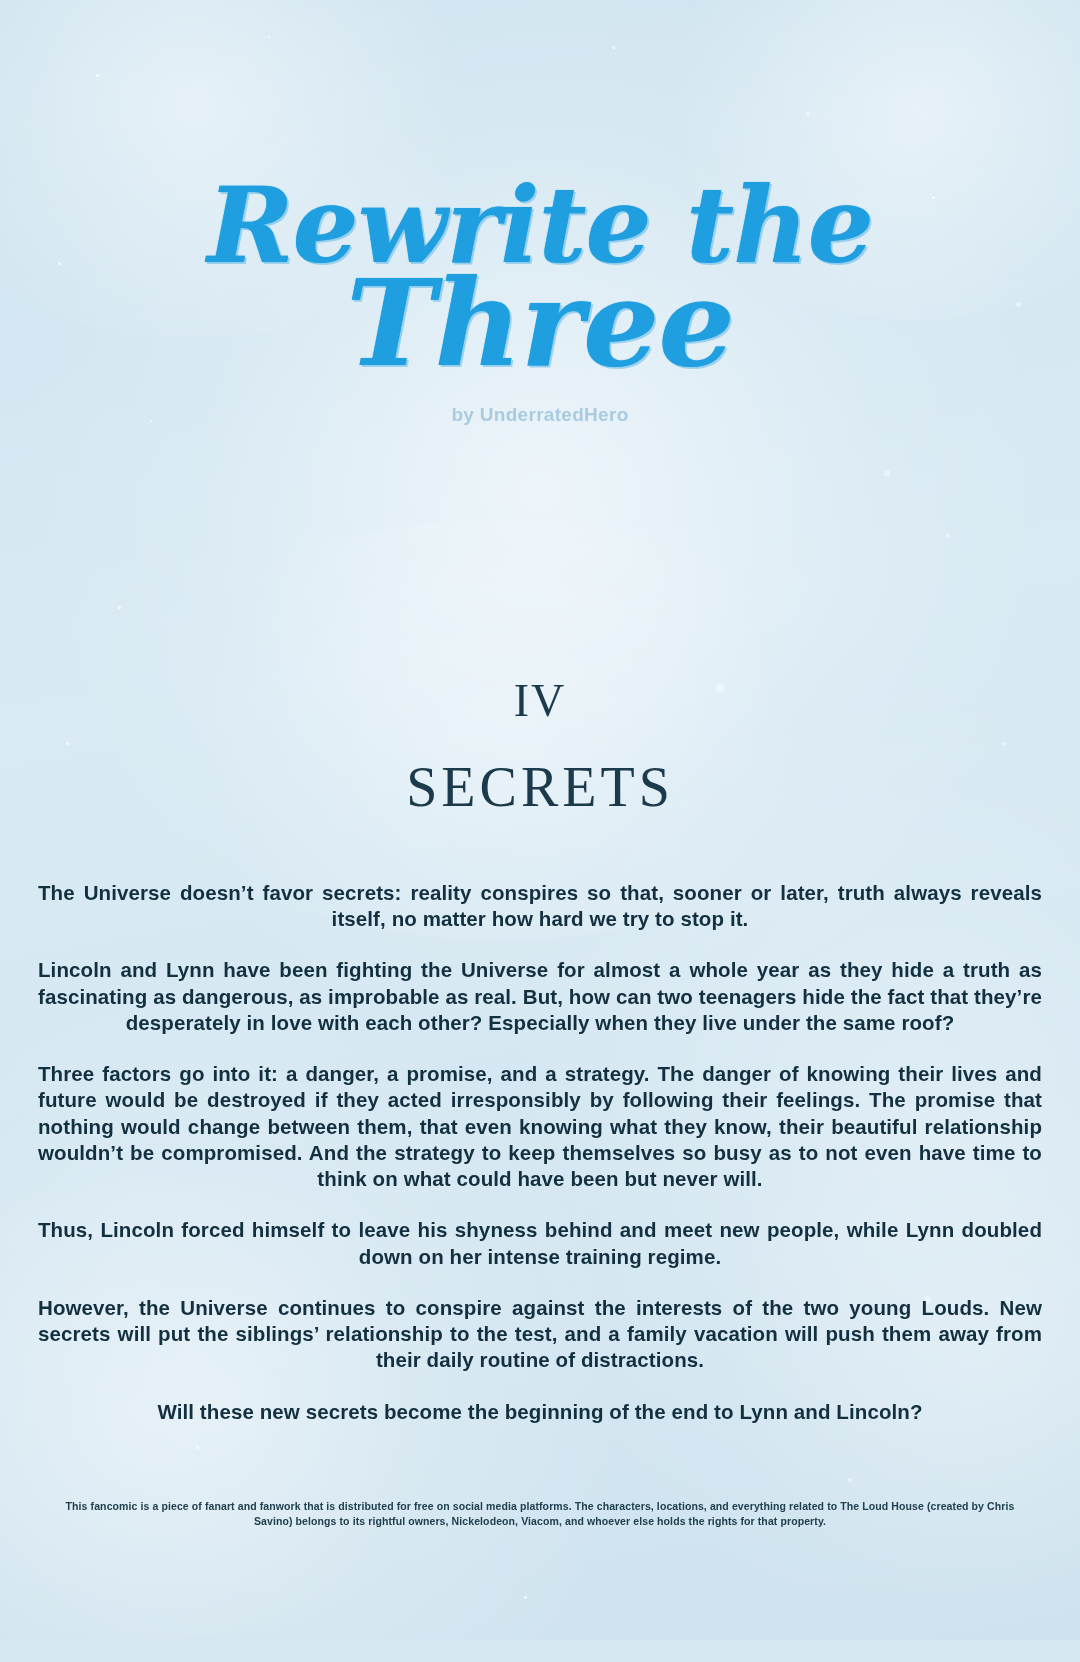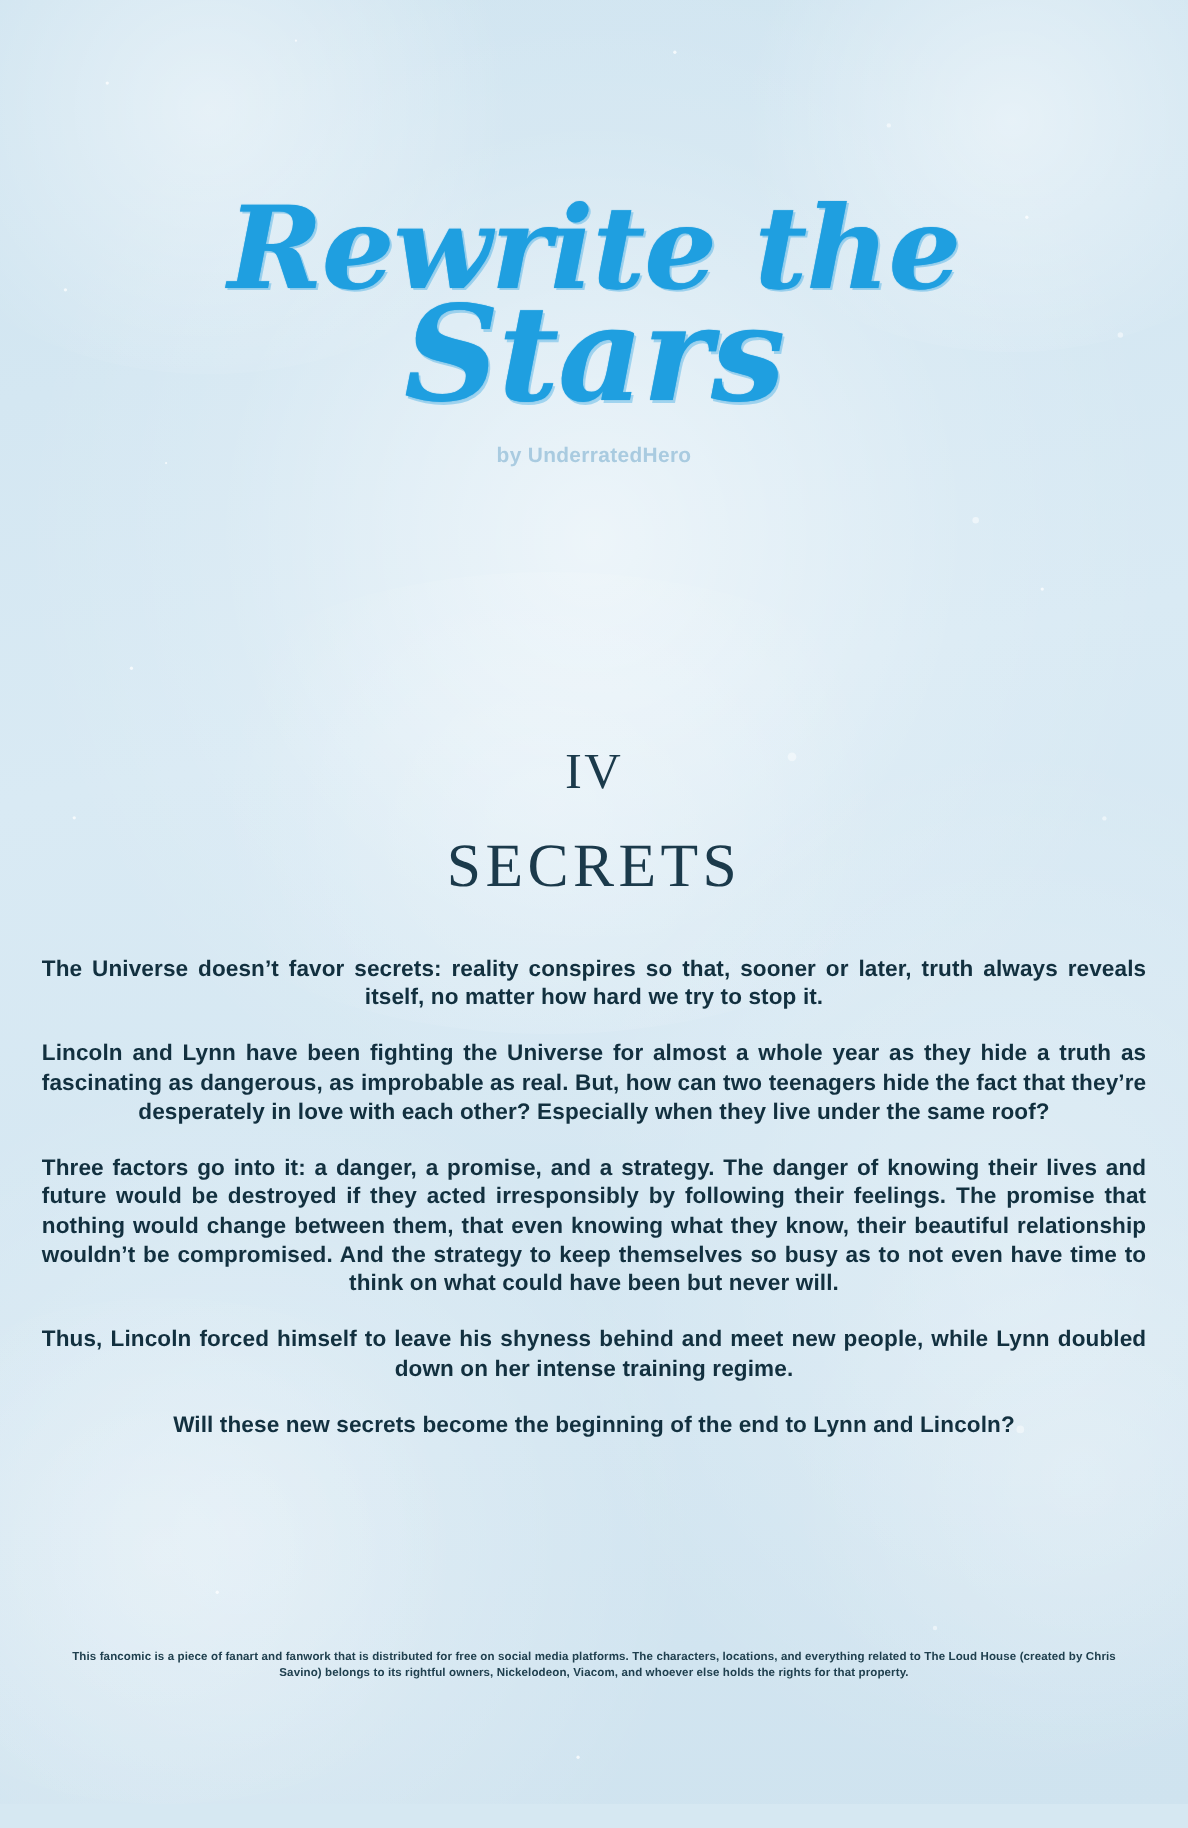--- a/index.html
+++ b/index.html
@@ -108,21 +108,21 @@
     top: 868px;
     color: #12303f;
     font-size: 20.5px;
     font-weight: bold;
     line-height: 1.28;
     text-align: justify;
     text-align-last: center;
     letter-spacing: 0.1px;
   }
   .synopsis p {
-    margin: 0 0 25px 0;
+    margin: 12px 0 25px 0;
   }
   .synopsis p.centered {
     text-align: center;
   }
   .synopsis p:last-child {
     margin-bottom: 0;
   }
 
   
   .disclaimer {
@@ -163,32 +163,33 @@
   <div class="star" style="left:716px; top:684px; width:8px;  height:8px; opacity:.45;"></div>
   <div class="star" style="left:66px;  top:742px; width:3px;  height:3px;"></div>
   <div class="star" style="left:1002px;top:742px; width:4px;  height:4px; opacity:.5;"></div>
   <div class="star" style="left:924px; top:1296px; width:7px; height:7px; opacity:.45;"></div>
   <div class="star" style="left:196px; top:1446px; width:3px; height:3px;"></div>
   <div class="star" style="left:848px; top:1478px; width:4px; height:4px; opacity:.5;"></div>
   <div class="star" style="left:524px; top:1596px; width:3px; height:3px;"></div>
 
   <div class="logo-wrap">
     <div class="logo-line logo-line-1">Rewrite the</div>
-    <div class="logo-line logo-line-2">Stars</div>
+    <div class="logo-line logo-line-2">Three</div>
     <div class="byline">by UnderratedHero</div>
   </div>
 
   <div class="chapter">
     <div class="chapter-number">IV</div>
     <div class="chapter-title">SECRETS</div>
   </div>
 
   <div class="synopsis">
     <p>The Universe doesn’t favor secrets: reality conspires so that, sooner or later, truth always reveals itself, no matter how hard we try to stop it.</p>
     <p>Lincoln and Lynn have been fighting the Universe for almost a whole year as they hide a truth as fascinating as dangerous, as improbable as real. But, how can two teenagers hide the fact that they’re desperately in love with each other? Especially when they live under the same roof?</p>
     <p>Three factors go into it: a danger, a promise, and a strategy. The danger of knowing their lives and future would be destroyed if they acted irresponsibly by following their feelings. The promise that nothing would change between them, that even knowing what they know, their beautiful relationship wouldn’t be compromised. And the strategy to keep themselves so busy as to not even have time to think on what could have been but never will.</p>
     <p>Thus, Lincoln forced himself to leave his shyness behind and meet new people, while Lynn doubled down on her intense training regime.</p>
+    <p>However, the Universe continues to conspire against the interests of the two young Louds. New secrets will put the siblings’ relationship to the test, and a family vacation will push them away from their daily routine of distractions.</p>
     <p class="centered">Will these new secrets become the beginning of the end to Lynn and Lincoln?</p>
   </div>
 
   <div class="disclaimer">This fancomic is a piece of fanart and fanwork that is distributed for free on social media platforms. The characters, locations, and everything related to The Loud House (created by Chris Savino) belongs to its rightful owners, Nickelodeon, Viacom, and whoever else holds the rights for that property.</div>
 
 </div>
 
 </body></html>

